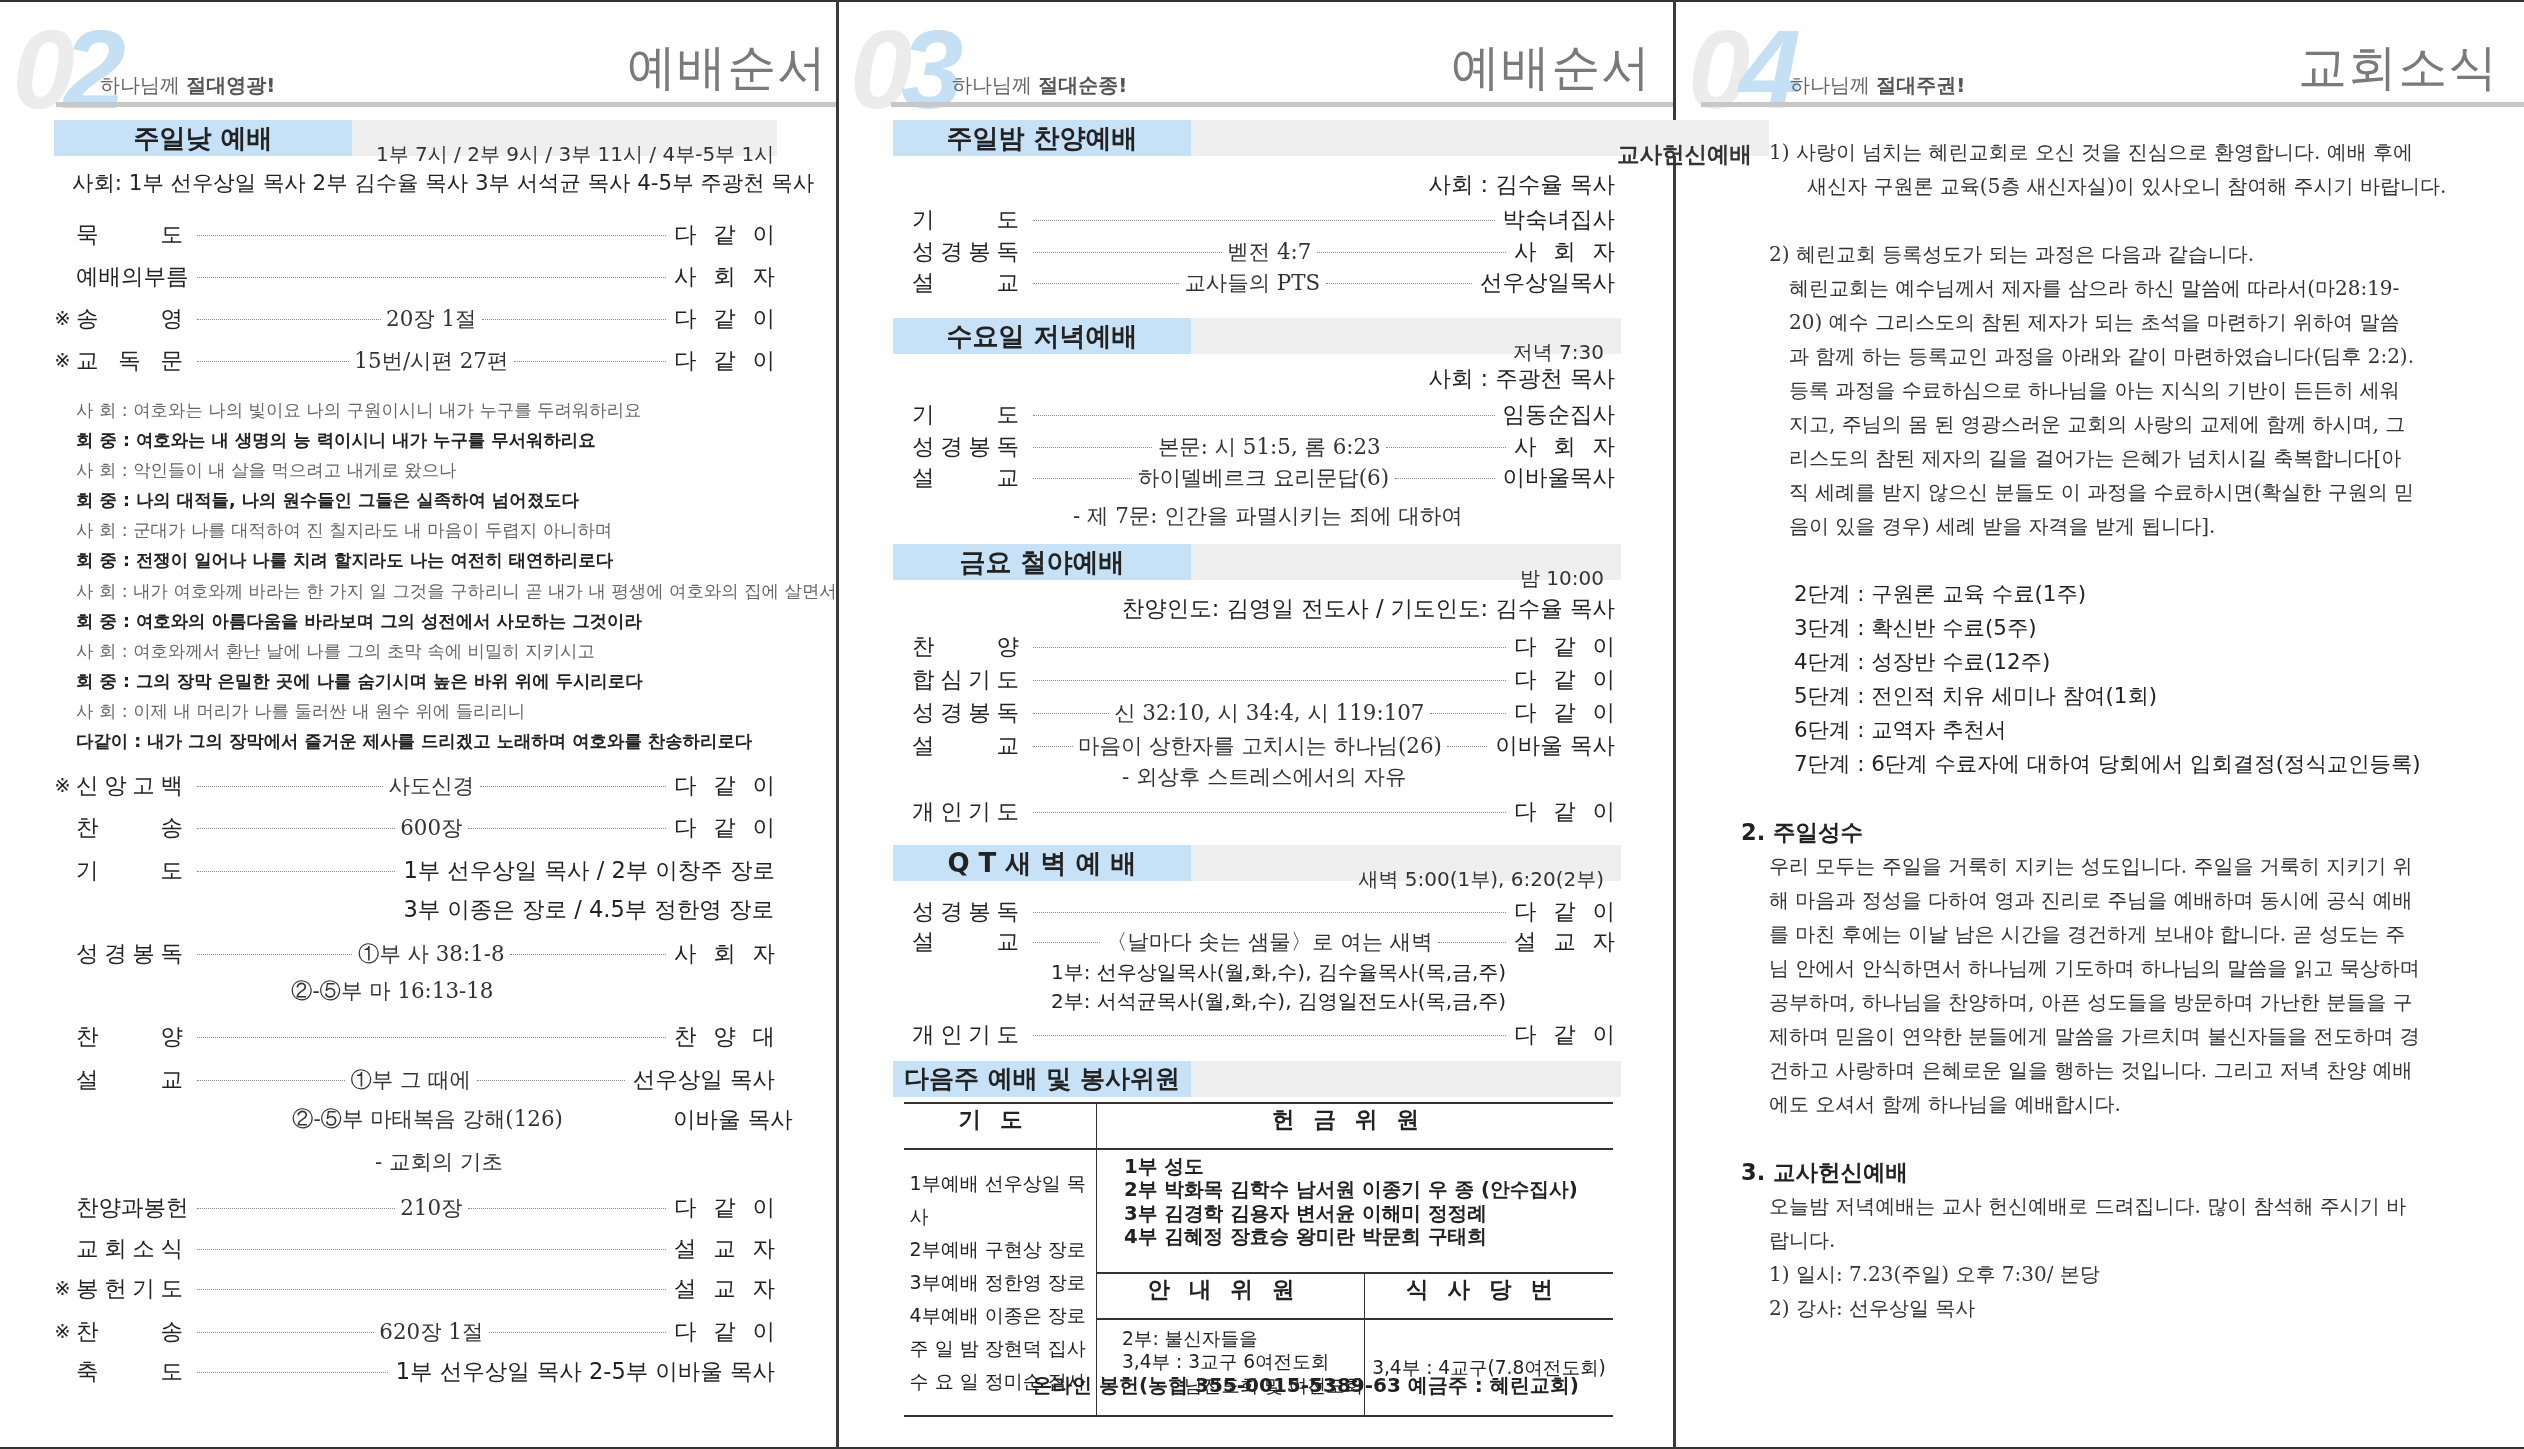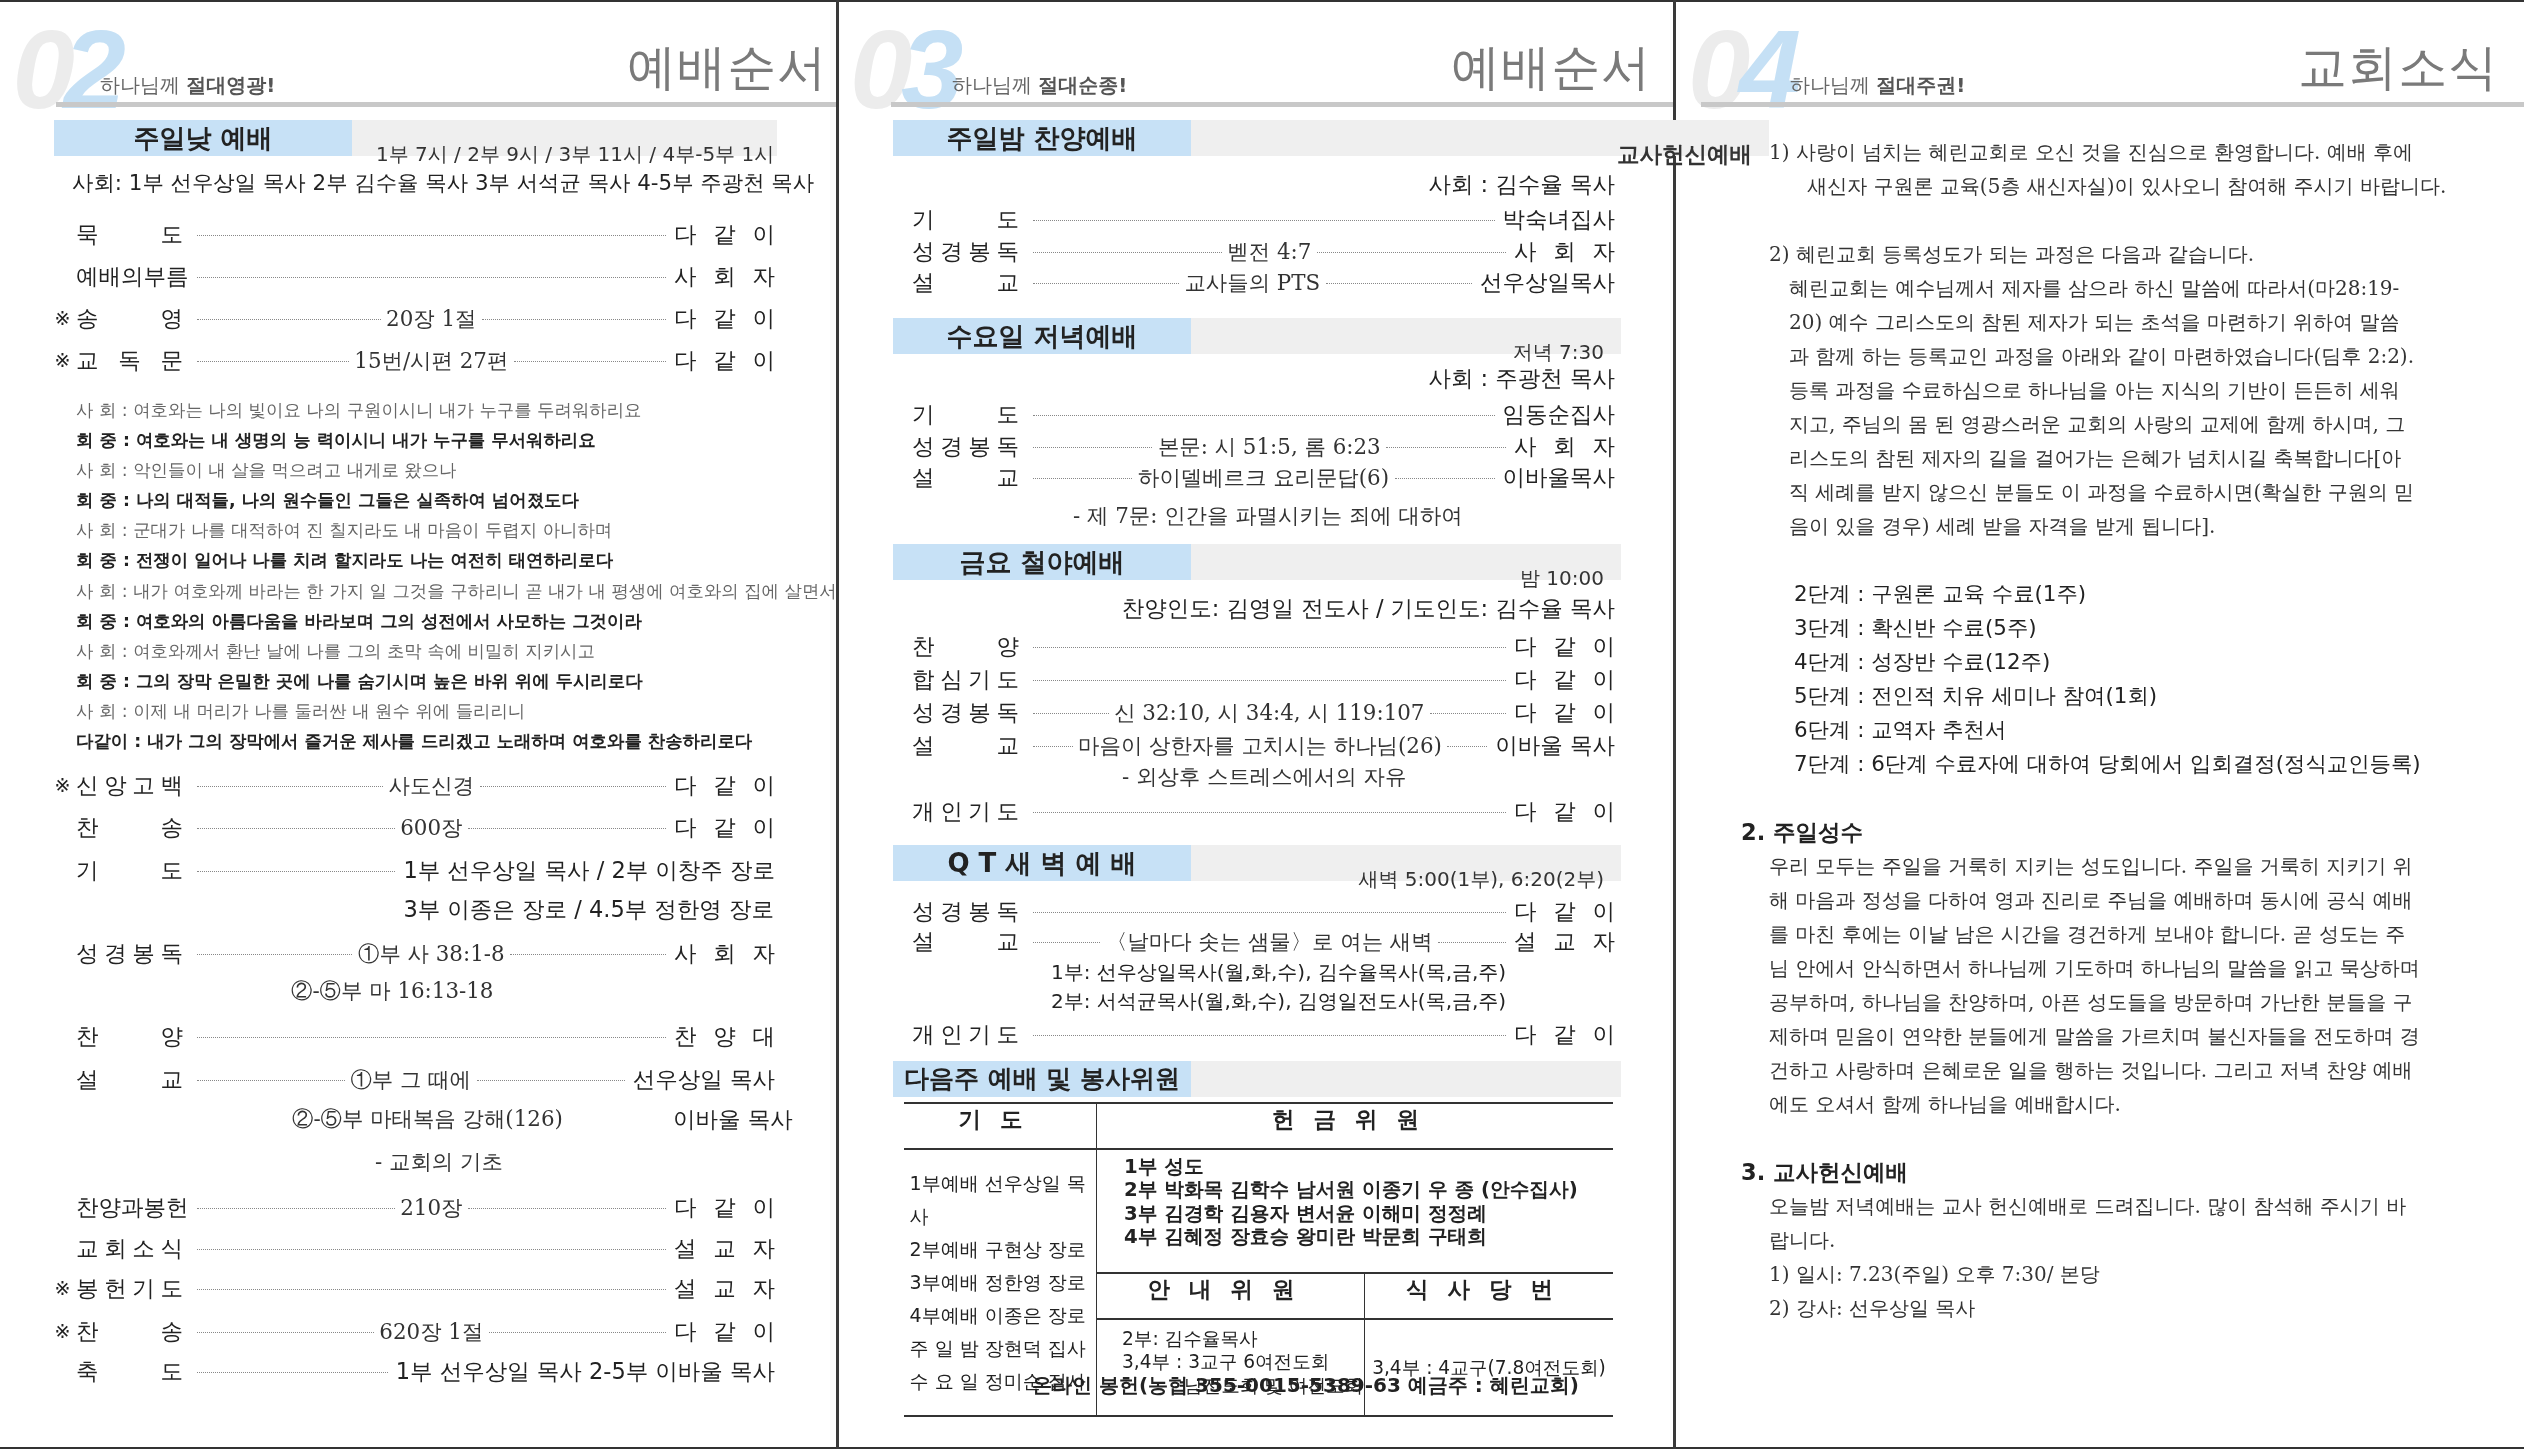--- a/index.html
+++ b/index.html
@@ -602,21 +602,21 @@
               <div>4부  김혜정 장효승 왕미란 박문희 구태희</div>
             </div>
       </td>
     </tr>
     <tr>
       <th style="width:267px">안내위원</th>
       <th>식사당번</th>
     </tr>
     <tr>
       <td style="padding:6.7px 0 4.5px 25px; line-height:23.6px; font-size:18.6px; border-bottom:2.8px solid #333; height:84px">
-        <div>2부: 김수율목사</div>
+        <div>2부: 불신자들을</div>
         <div>3,4부 : 3교구 6여전도회</div>
         <div style="padding-left:62px">남전도회 및 여전도회</div>
       </td>
       <td style="vertical-align:middle; text-align:center; font-size:18.6px; border-bottom:2.8px solid #333">3,4부 : 4교구(7.8여전도회)</td>
     </tr>
   </tbody>
     </table>
   <div class="line" style="left:1032px; top:1372px; font-size:20px; font-weight:bold">온라인 봉헌(농협 355-0015-5389-63 예금주 : 혜린교회)</div>
 </div>
 

